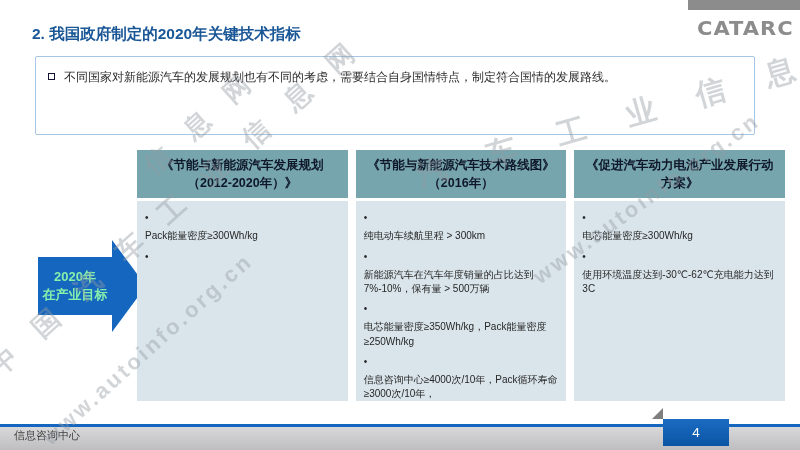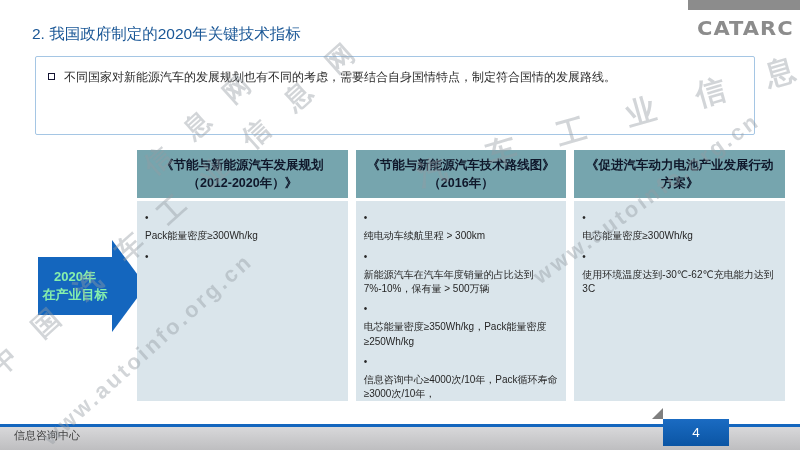--- a/index.html
+++ b/index.html
@@ -7,21 +7,21 @@
   body { font-family:"Liberation Sans","DejaVu Sans",sans-serif; background:#fff; }
   .slide { position:relative; width:800px; height:450px; background:#ffffff; overflow:hidden; }
 
   
   .top-bar { position:absolute; right:0; top:0; width:112px; height:10px; background:#8C8C8C; }
   .logo { position:absolute; left:697px; top:16px; width:96px; text-align:center;
           font-family:"DejaVu Sans",sans-serif; font-size:21px; font-weight:800;
           color:#8C8C8C; letter-spacing:1px; transform:scaleY(0.95); }
 
   
-  .title { position:absolute; left:32px; top:24px; font-size:15.5px; font-weight:normal; color:#1A5796; }
+  .title { position:absolute; left:32px; top:24px; font-size:15.5px; font-weight:bold; color:#1A5796; }
 
   
   .intro { position:absolute; left:35px; top:56px; width:720px; height:79px;
            border:1.5px solid #A5C6E4; border-radius:2px; padding:7px 12px; background:transparent; }
   .intro-row { display:flex; gap:9px; margin:4px 0; font-size:12px; color:#2B2B2B; line-height:1.55; }
   .sq { flex:none; width:7px; height:7px; border:1.6px solid #141432; margin-top:4.5px; background:transparent; }
 
   
   .arrow-body { position:absolute; left:38px; top:257px; width:74px; height:58px; background:#1466BE;
                 display:flex; flex-direction:column; align-items:center; justify-content:center;

